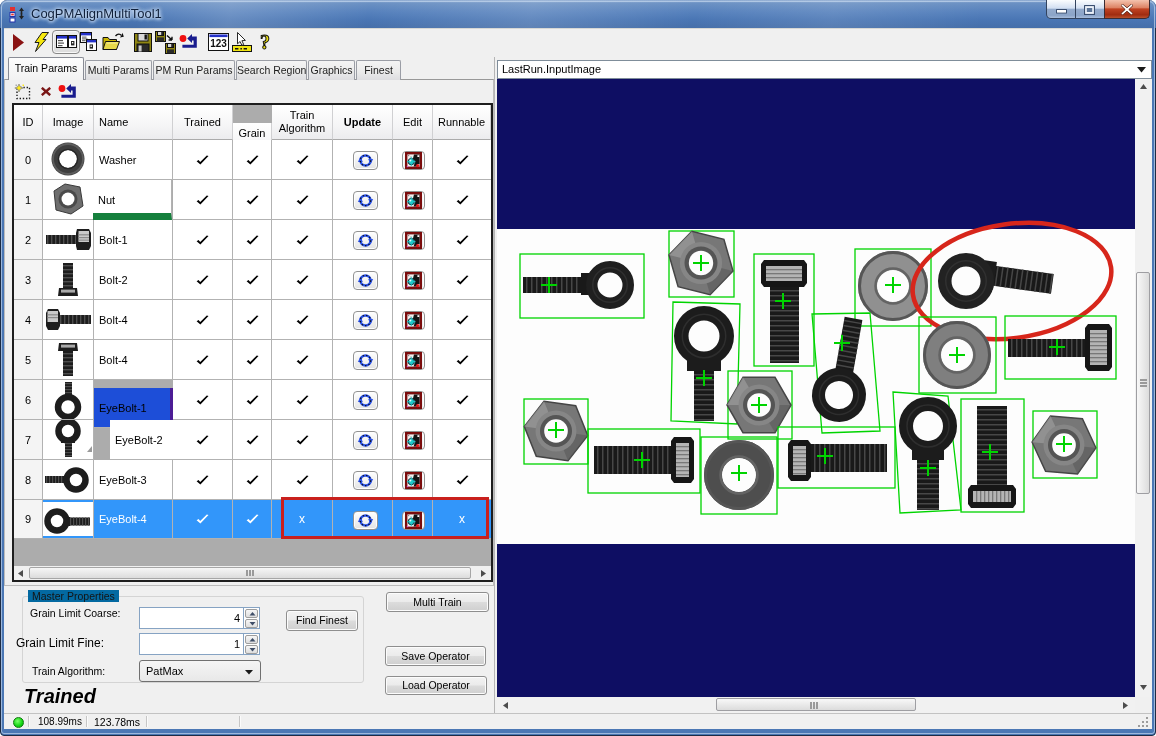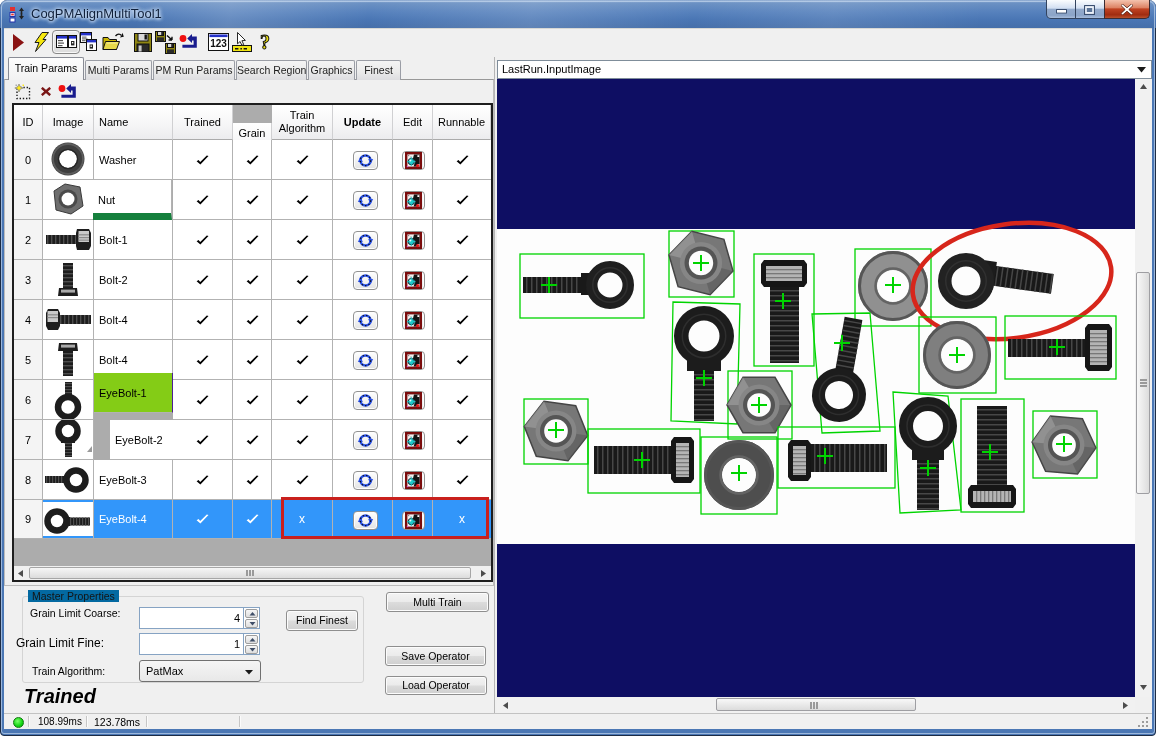--- a/index.html
+++ b/index.html
@@ -564,21 +564,21 @@
 <div class="a" style="left:0;top:0px;width:50px;height:39px;background:#fff"><svg width="51" height="39" viewBox="0 0 51 39">
           <rect x="22" y="2" width="7" height="17" fill="#1d1d1d"></rect>
           <rect x="22" y="3" width="7" height="1.2" fill="#4e4e4e"></rect>
           <rect x="22" y="6" width="7" height="1.2" fill="#4e4e4e"></rect>
           <rect x="22" y="9" width="7" height="1.2" fill="#4e4e4e"></rect>
           <rect x="22" y="12" width="7" height="1.2" fill="#4e4e4e"></rect>
           <rect x="22" y="15" width="7" height="1.2" fill="#4e4e4e"></rect>
           <circle cx="25" cy="27" r="10" fill="none" stroke="#1d1d1d" stroke-width="6.5"></circle>
         </svg></div>
     </div>
-<div class="a" style="left:80px;top:268px;width:79px;height:40px;background:#84cc16;color:#000;border-right:1px solid #4c1d95;border-bottom:1px solid #b2b2b2;line-height:40px;padding-left:5px">EyeBolt-1</div>
+<div class="a" style="left:80px;top:283px;width:79px;height:40px;background:#1d4ed8;color:#000;border-right:3px solid #4c1d95;border-bottom:1px solid #b2b2b2;line-height:40px;padding-left:5px">EyeBolt-1</div>
 <div class="a" style="left:159px;top:275px;width:60px;height:40px;background:#fff;border-right:1px solid #b2b2b2;border-bottom:1px solid #b2b2b2;display:flex;align-items:center;justify-content:center">
       <svg width="13" height="10" viewBox="0 0 13 10">
         <path d="M0.6,6.2 L2.6,4.9 L4.2,7.0 L10.8,0.4 L12.5,1.1 L4.4,9.6 Z" fill="#000"></path>
       </svg>
     </div>
 <div class="a" style="left:219px;top:275px;width:39px;height:40px;background:#fff;border-right:1px solid #b2b2b2;border-bottom:1px solid #b2b2b2;display:flex;align-items:center;justify-content:center">
       <svg width="13" height="10" viewBox="0 0 13 10">
         <path d="M0.6,6.2 L2.6,4.9 L4.2,7.0 L10.8,0.4 L12.5,1.1 L4.4,9.6 Z" fill="#000"></path>
       </svg>
     </div>

